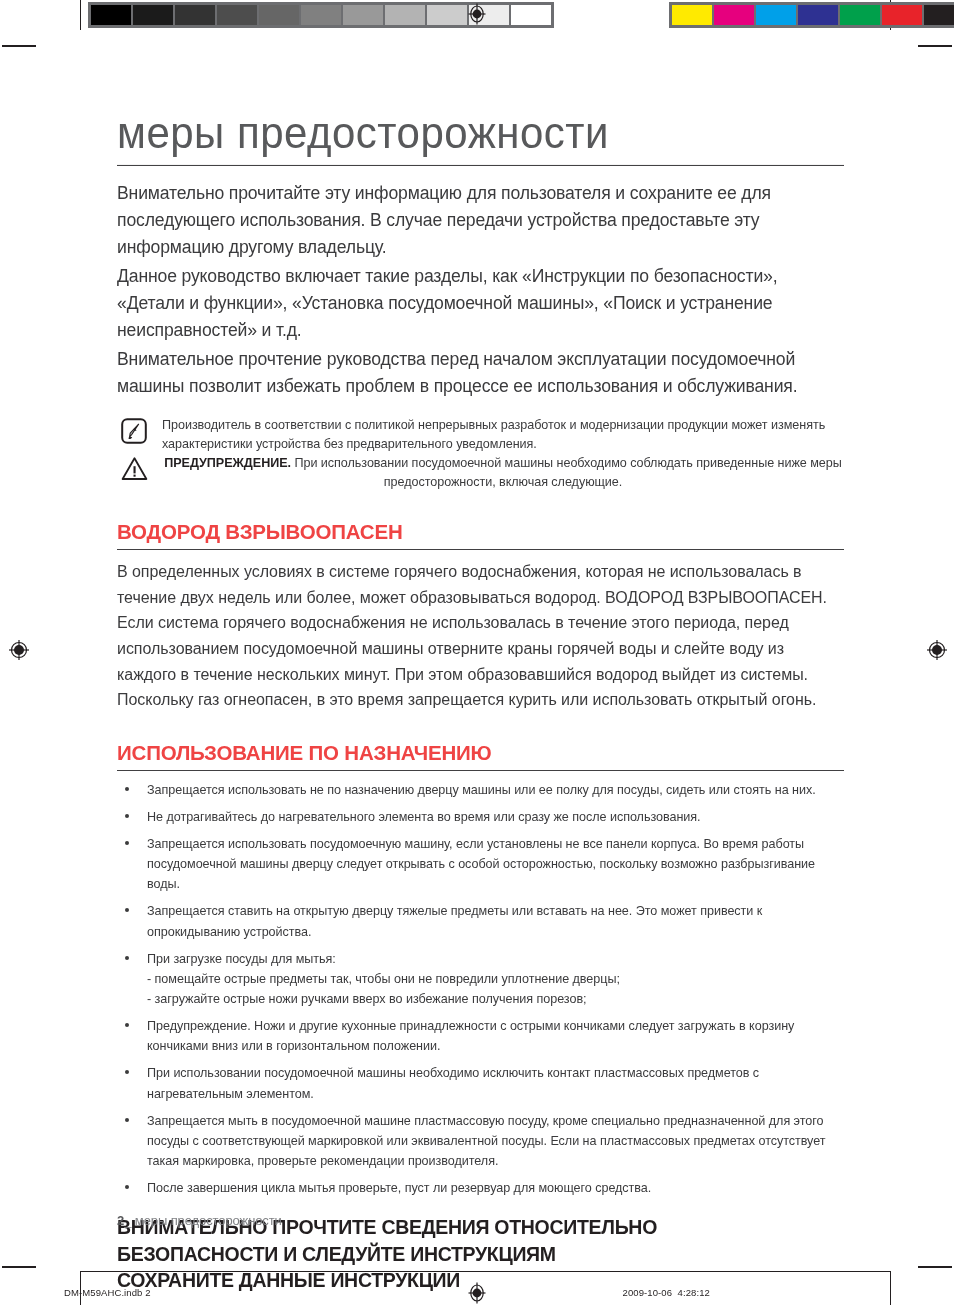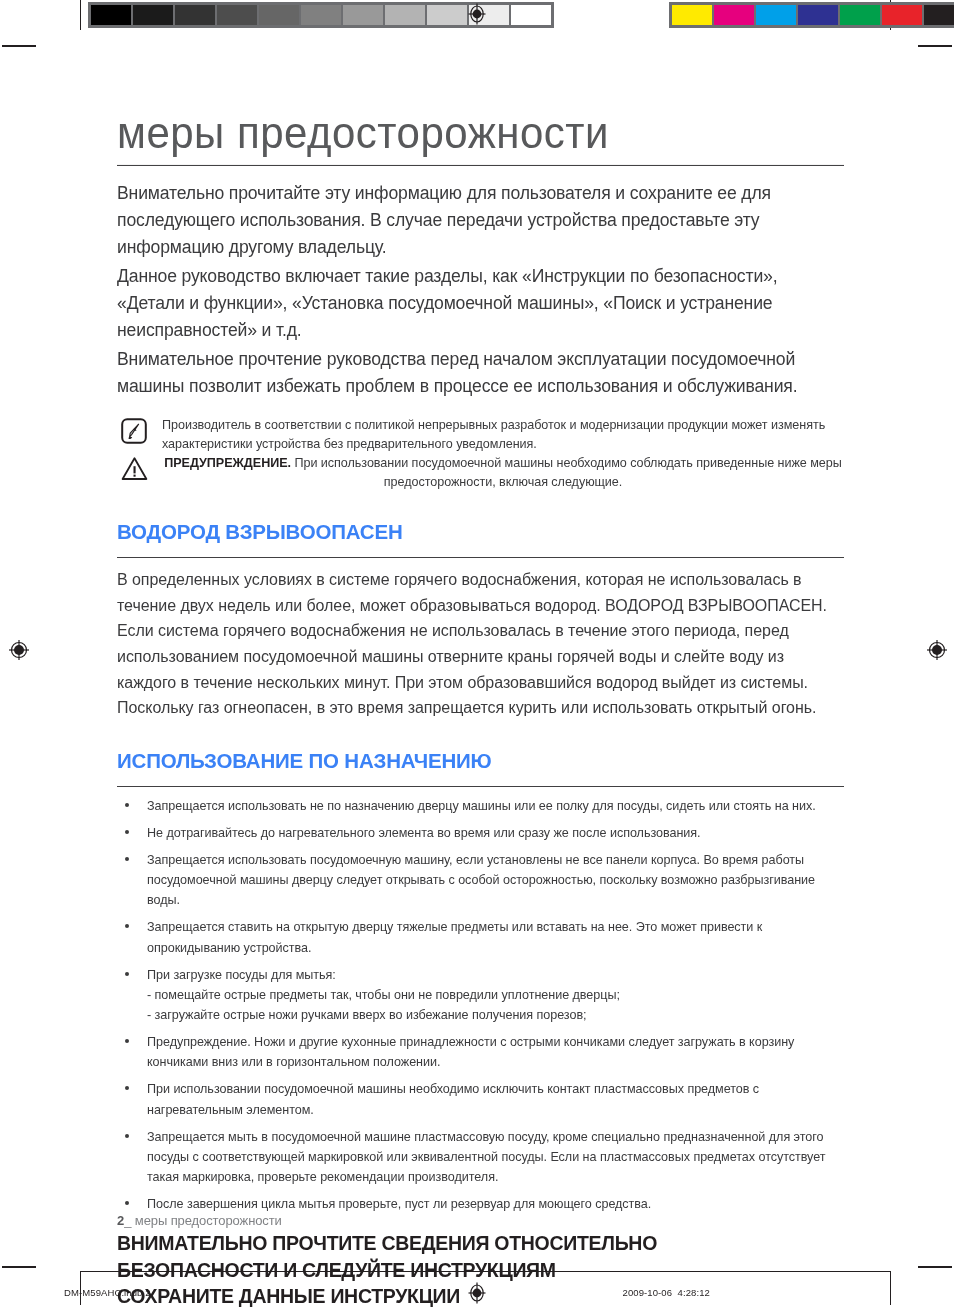--- a/index.html
+++ b/index.html
@@ -143,22 +143,22 @@
 
   
   .section {
     margin-top: 28px;
   }
   .section-title {
     margin: 0;
     font-size: 20.5px;
     font-weight: bold;
     letter-spacing: -0.2px;
-    color: #3b82f6;
-    padding-bottom: 13px;
+    color: #ef4444;
+    padding-bottom: 5px;
     border-bottom: 1.3px solid #414042;
   }
   .section-body {
     padding-top: 9px;
     font-size: 16px;
     line-height: 1.6;
     color: #3b3b3d;
     letter-spacing: -0.05px;
   }
   .section-body p { margin: 0; }

